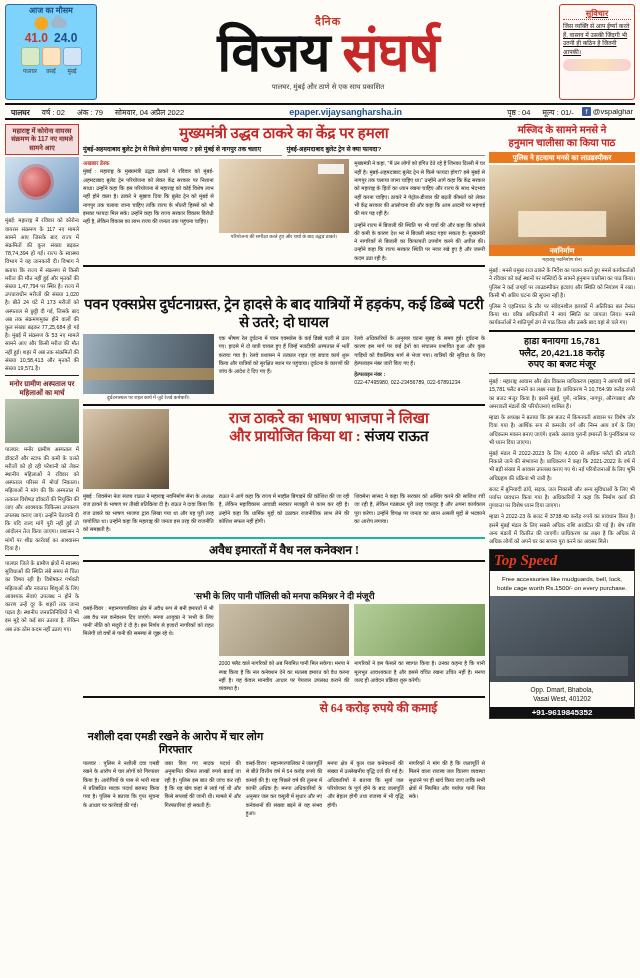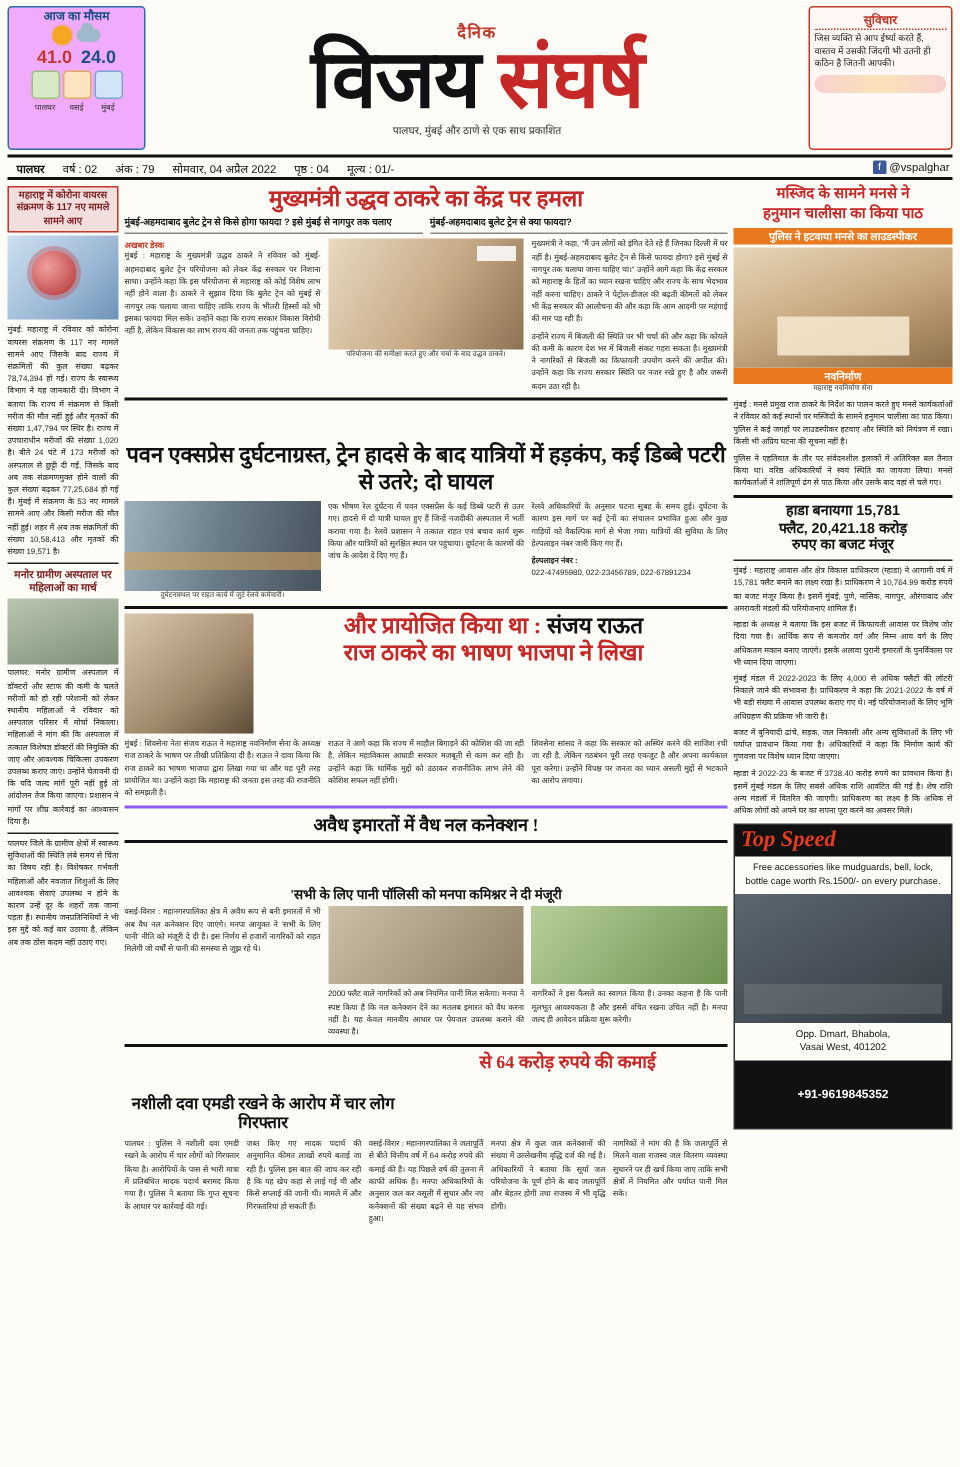--- a/index.html
+++ b/index.html
@@ -9,21 +9,21 @@
     font-family: "Liberation Sans", sans-serif;
     color: #111;
     overflow: hidden;
   }
   .page { width: 640px; height: 978px; position: relative; padding: 4px 5px; }
 
   
   .masthead { display: flex; align-items: stretch; height: 96px; gap: 4px; }
   .weather-box {
     width: 92px; border: 1px solid #2e6da4; border-radius: 3px;
-    background: #f0abfc; display: flex; flex-direction: column; align-items: center;
+    background: #7dd3fc; display: flex; flex-direction: column; align-items: center;
     padding: 2px 1px;
   }
   .weather-title { font-size: 8px; font-weight: bold; color: #1b4f86; line-height: 1.1; text-align:center; }
   .weather-row { display: flex; align-items: center; gap: 3px; margin-top: 1px; }
   .sun { width: 13px; height: 13px; border-radius: 50%; background: #f5a623; box-shadow: 0 0 2px #f5a623; }
   .cloud { width: 16px; height: 9px; background: #9fb8cc; border-radius: 8px; position: relative; }
   .cloud:before { content:""; position:absolute; top:-4px; left:3px; width:8px; height:8px; border-radius:50%; background:#9fb8cc; }
   .temps { display: flex; gap: 6px; font-size: 12px; font-weight: bold; color: #c0392b; margin-top: 1px; }
   .temps span:last-child { color: #1b4f86; }
   .weather-icons { display: flex; gap: 2px; margin-top: 2px; }
@@ -36,21 +36,21 @@
   .title-wrap { flex: 1; display: flex; flex-direction: column; align-items: center; justify-content: center; }
   .dainik { font-size: 11px; color: #c0392b; font-weight: bold; letter-spacing: 1px; }
   .bigtitle {
     font-family: "Liberation Serif", serif;
     font-size: 54px; font-weight: bold; line-height: 0.95;
     color: #111; letter-spacing: -1px; white-space: nowrap;
   }
   .bigtitle .red { color: #c62828; }
   .subline { font-size: 7px; color: #333; margin-top: 2px; }
 
-  .quote-box { width: 96px; border: 1px solid #c0392b; border-radius: 3px; background: #fff8f5; padding: 2px 3px; }
+  .quote-box { width: 76px; border: 1px solid #c0392b; border-radius: 3px; background: #fff8f5; padding: 2px 3px; text-decoration: underline; }
   .quote-title { font-size: 8px; font-weight: bold; color: #c0392b; text-align: center; border-bottom: 1px dotted #c0392b; padding-bottom: 1px; }
   .quote-text { font-size: 6px; line-height: 1.45; color: #222; margin-top: 2px; }
   .quote-flower { height: 12px; background: linear-gradient(90deg,#f5c0c0,#f7d9a0,#f5c0c0); border-radius: 6px; margin-top: 2px; opacity: .7; }
 
   
   .infobar {
     display: flex; align-items: center; gap: 4px; height: 17px;
     border-top: 2px solid #111; border-bottom: 2px solid #111;
     margin-top: 3px; font-size: 7.5px; padding: 0 2px;
   }
@@ -125,24 +125,24 @@
   .brand.blk { color: #111; }
 
   .topspeed { flex: 1; border: 1px solid #333; }
   .ts-head { background: #111; color: #fff; padding: 2px 4px; display: flex; align-items: center; justify-content: space-between; }
   .ts-logo { font-family: "Liberation Serif", serif; font-size: 15px; font-weight: bold; color: #e63b1e; font-style: italic; }
   .ts-red { background: #c0252b; color: #fff; text-align: center; font-size: 9px; font-weight: bold; padding: 3px; line-height: 1.3; }
   .ts-txt { font-size: 6.2px; text-align: center; padding: 3px 4px; line-height: 1.5; }
   .ts-photo { width: 100%; height: 86px; background: linear-gradient(150deg,#5b6670,#343b42); position: relative; }
   .ts-photo:after { content:""; position:absolute; left:6px; bottom:6px; right:6px; height:20px; background:rgba(255,255,255,.12); }
   .ts-foot { font-size: 6.5px; text-align: center; padding: 3px; line-height: 1.5; }
-  .ts-phone { background:#111; color:#fff; font-size:8px; font-weight:bold; text-align:center; padding:18px; }
+  .ts-phone { background:#111; color:#fff; font-size:8px; font-weight:bold; text-align:center; padding:1px; }
 
   .bottom-banner {
-    border-top: 2px solid #8b5cf6; border-bottom: 2px solid #111;
+    border-top: 2px solid #14b8a6; border-bottom: 2px solid #111;
     text-align: center; font-size: 12px; font-weight: bold; color: #111;
     padding: 2px; margin-top: 3px; font-family: "Liberation Serif", serif;
   }
   .small-photo { width: 100%; height: 52px; background: linear-gradient(130deg,#cbbfa8,#8f8268); }
   .green-photo { width:100%; height:52px; background: linear-gradient(130deg,#b6cf9a,#6f9250); }
   .mgr { margin-top: 3px; }
 </style>
 </head>
 <body>
 
@@ -182,20 +182,21 @@
       <div class="quote-text">जिस व्यक्ति से आप ईर्ष्या करते हैं, वास्तव में उसकी जिंदगी भी उतनी ही कठिन है जितनी आपकी।</div>
       <div class="quote-flower"></div>
     </div>
   </div>
 
   <div class="infobar">
     <span class="cell place">पालघर</span>
     <span class="cell">वर्ष : 02</span>
     <span class="cell">अंक : 79</span>
     <span class="cell">सोमवार, 04 अप्रैल 2022</span>
+    <span class="site">epaper.vijaysangharsha.in</span>
     <span class="cell">पृष्ठ : 04</span>
     <span class="cell">मूल्य : 01/-</span>
     <span class="fb">
       <span class="fbicon">f</span>
       <span>@vspalghar</span>
     </span>
   </div>
 
   <div class="grid">
 
@@ -250,22 +251,22 @@
           <div class="body-txt">022-47495980, 022-23456789, 022-67891234</div>
         </div>
       </div>
 
       <div class="rule2"></div>
       <div class="photo-row">
         <div style="width:86px">
           <div class="photo-sanjay"></div>
         </div>
         <div style="flex:1">
+          <div class="headline-red">राज ठाकरे का भाषण भाजपा ने लिखा</div>
           <div class="headline-red"><span>और प्रायोजित किया था :</span> <span style="color:#111">संजय राऊत</span></div>
-          <div class="headline-red">राज ठाकरे का भाषण भाजपा ने लिखा</div>
         </div>
       </div>
       <div class="cols3">
         <div>
             <div class="body-txt">मुंबई : शिवसेना नेता संजय राऊत ने महाराष्ट्र नवनिर्माण सेना के अध्यक्ष राज ठाकरे के भाषण पर तीखी प्रतिक्रिया दी है। राऊत ने दावा किया कि राज ठाकरे का भाषण भाजपा द्वारा लिखा गया था और यह पूरी तरह प्रायोजित था। उन्होंने कहा कि महाराष्ट्र की जनता इस तरह की राजनीति को समझती है।</div>
           </div>
         <div>
             <div class="body-txt">राऊत ने आगे कहा कि राज्य में माहौल बिगाड़ने की कोशिश की जा रही है, लेकिन महाविकास आघाडी सरकार मजबूती से काम कर रही है। उन्होंने कहा कि धार्मिक मुद्दों को उठाकर राजनीतिक लाभ लेने की कोशिश सफल नहीं होगी।</div>
           </div>
         <div>

